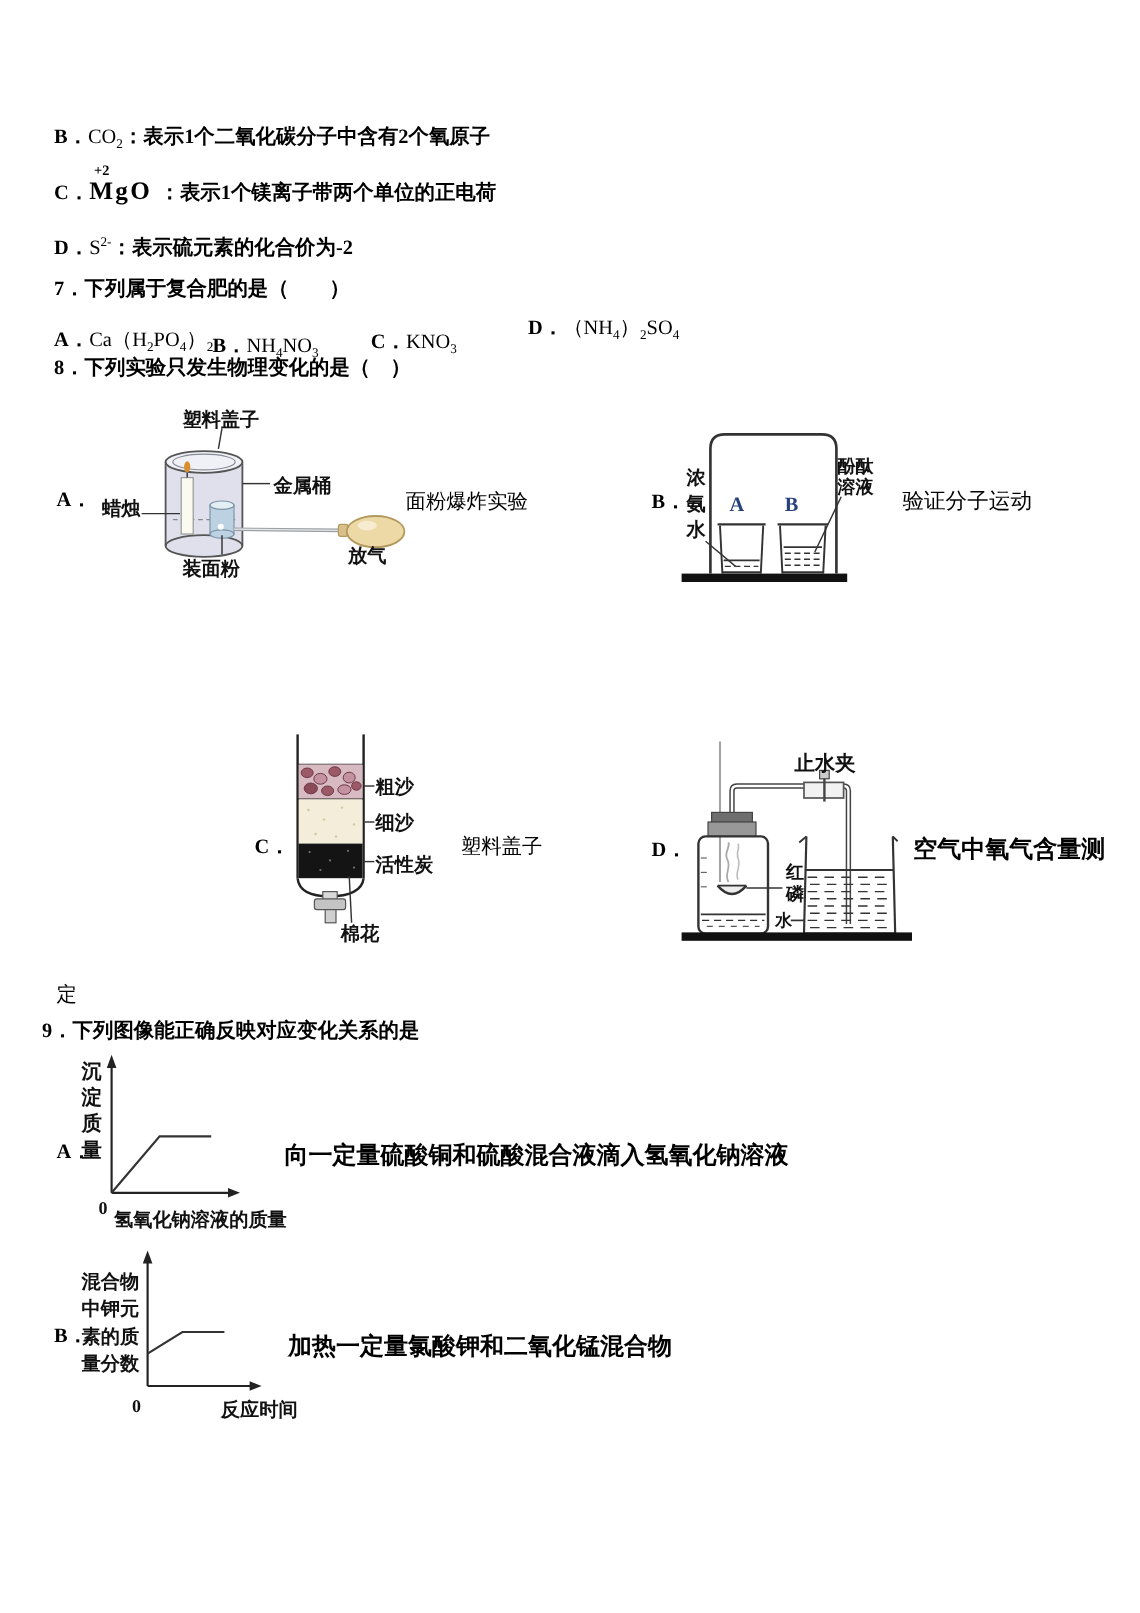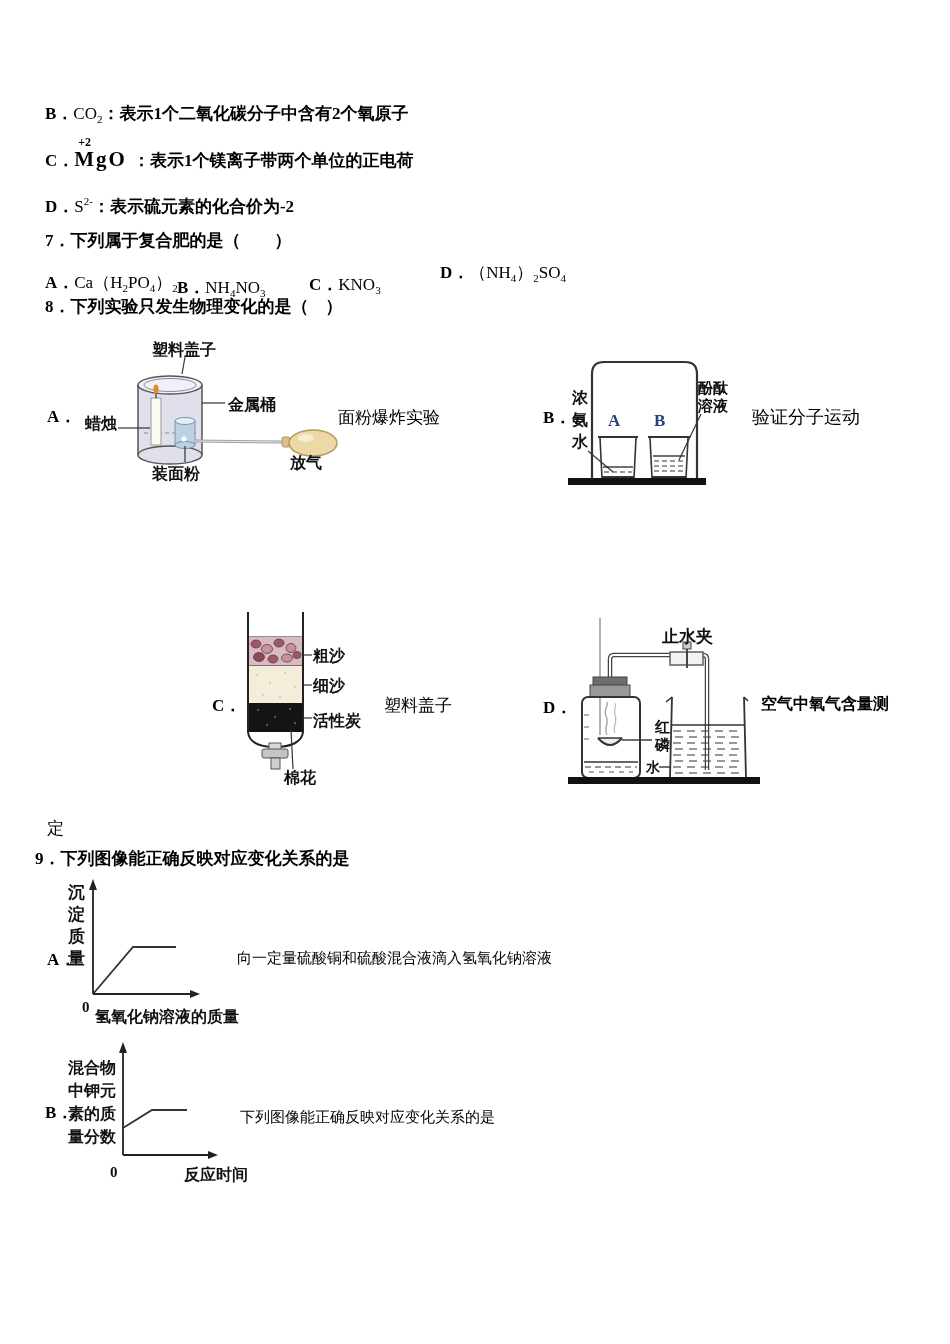--- a/index.html
+++ b/index.html
@@ -5,22 +5,22 @@
   html,body{margin:0;padding:0}
   body{
     width:950px;height:1344px;position:relative;background:#ffffff;
     font-family:"Liberation Serif","DejaVu Serif",serif;color:#000;
   }
   .abs{position:absolute;white-space:nowrap}
   .row{font-weight:bold;font-size:17px}
   .letter{font-weight:bold;font-size:17px}
   .cap{font-weight:normal;font-size:17px}
   .cap18{font-weight:normal;font-size:18px}
-  .cap20{font-weight:bold;font-size:16px}
-  .cap15{font-weight:normal;font-size:15px}
+  .cap20{font-weight:bold;font-size:20px}
+  .cap15{font-weight:bold;font-size:20px}
   sub{font-size:11px;line-height:0}
   sup{font-size:11px;line-height:0}
   .formula{font-weight:normal;font-size:17px}
   .mg{position:relative;display:inline-block;font-size:21px;letter-spacing:2px;font-weight:bold;margin-right:6px}
   .mg .charge{position:absolute;top:-12px;left:4px;font-size:12px;letter-spacing:0;font-weight:bold}
   svg{position:absolute;overflow:visible}
   svg text{font-family:"Liberation Serif","DejaVu Serif",serif;font-weight:bold;fill:#111}
   .t17{font-size:17px}.t16{font-size:16px}.t15{font-size:15px}.t14{font-size:14px}
   .blu{fill:#26437e}
 </style>
@@ -263,21 +263,21 @@
   <polyline points="48,118 88,71 131,71" fill="none" stroke="#333" stroke-width="1.8"></polyline>
   <text x="23" y="22" class="t17">沉</text>
   <text x="23" y="44" class="t17">淀</text>
   <text x="23" y="66" class="t17">质</text>
   <text x="23" y="88" class="t17">量</text>
   <text x="37" y="136" class="t15">0</text>
   <text x="50" y="146" class="t16">氢氧化钠溶液的质量</text>
 </svg>
 
 <div class="abs letter" style="left:45px;top:1101px">B．</div>
-<div class="abs cap15" style="left:240px;top:1108px">下列图像能正确反映对应变化关系的是</div>
+<div class="abs cap15" style="left:240px;top:1108px">加热一定量氯酸钾和二氧化锰混合物</div>
 <svg style="left:40px;top:1040px" width="230" height="150" viewBox="0 0 230 150">
   <g>
     <line x1="83" y1="10" x2="83" y2="115" stroke="#222" stroke-width="1.8"></line>
     <polygon points="83,2 79,13 87,13" fill="#222"></polygon>
     <line x1="83" y1="115" x2="170" y2="115" stroke="#222" stroke-width="1.8"></line>
     <polygon points="178,115 168,111 168,119" fill="#222"></polygon>
   </g>
   <polyline points="83,88 112,70 147,70" fill="none" stroke="#333" stroke-width="1.8"></polyline>
   <text x="28" y="33" class="t16">混合物</text>
   <text x="28" y="56" class="t16">中钾元</text>

